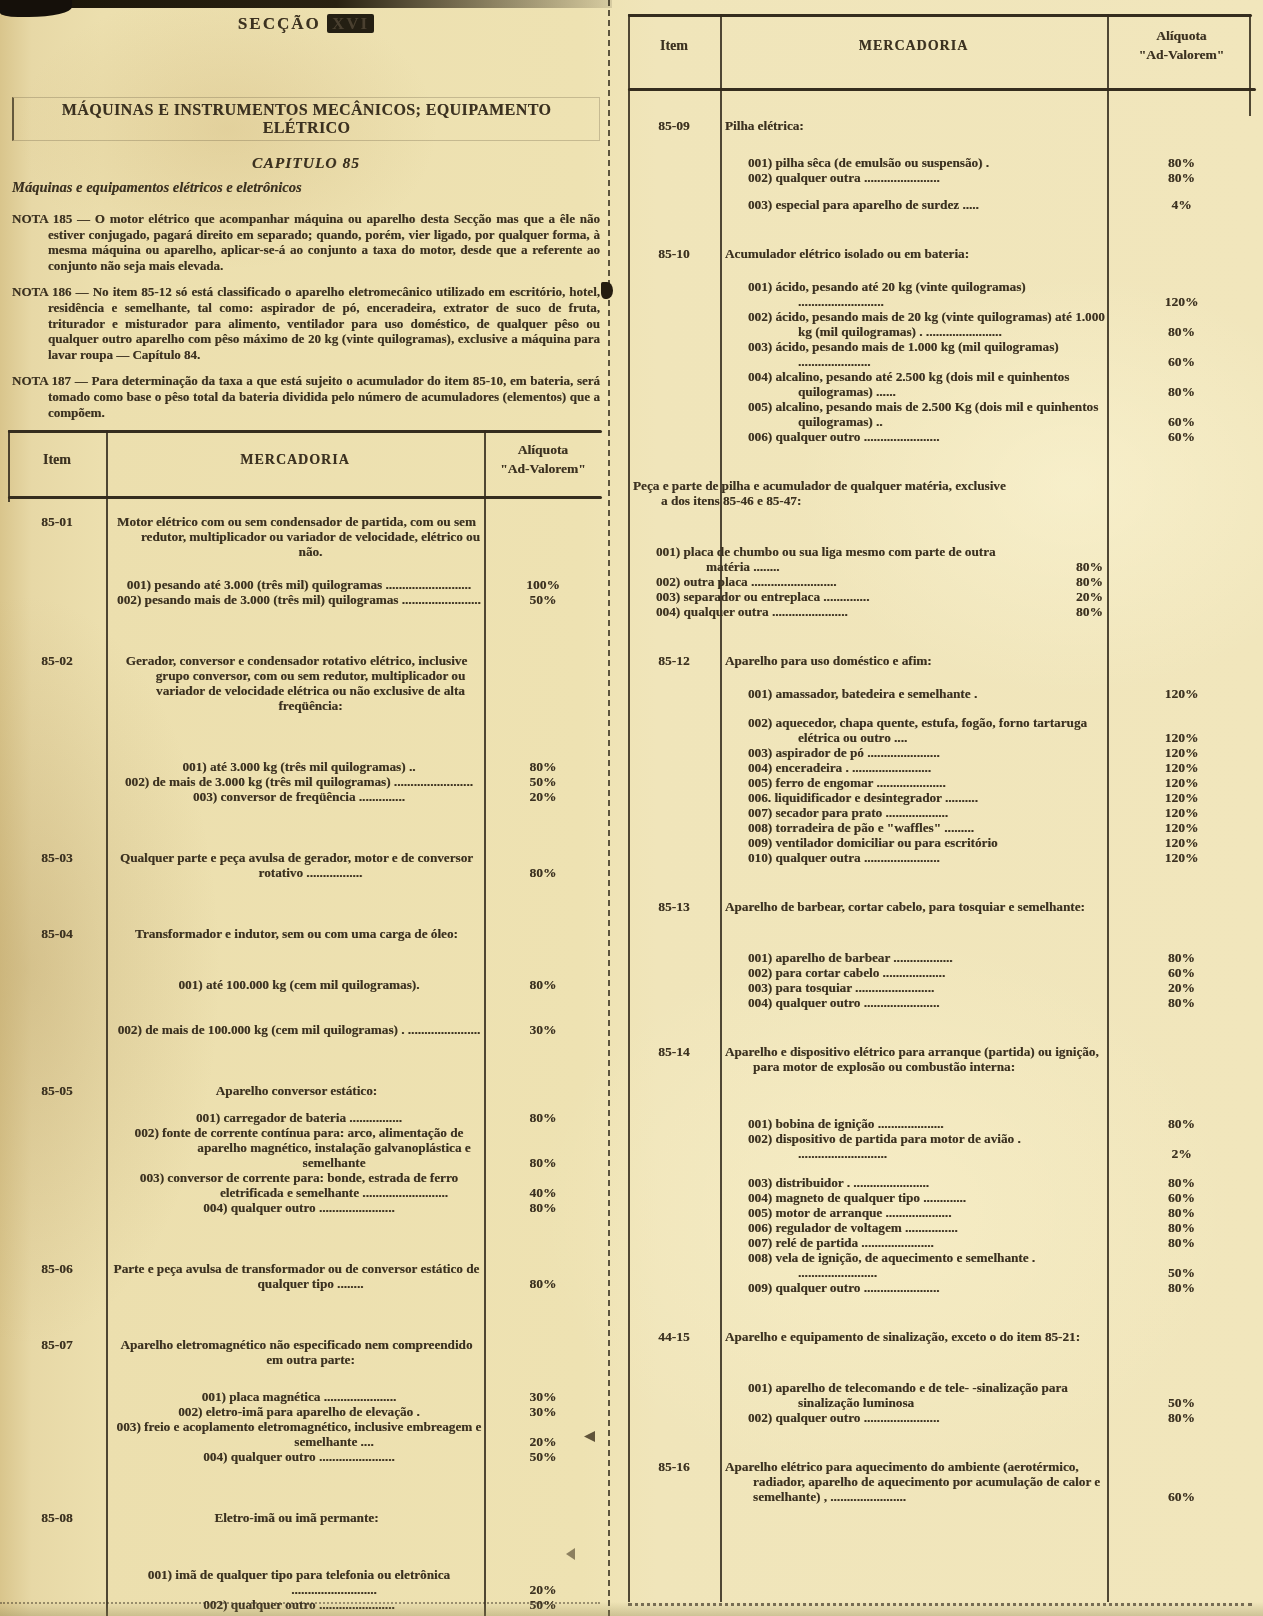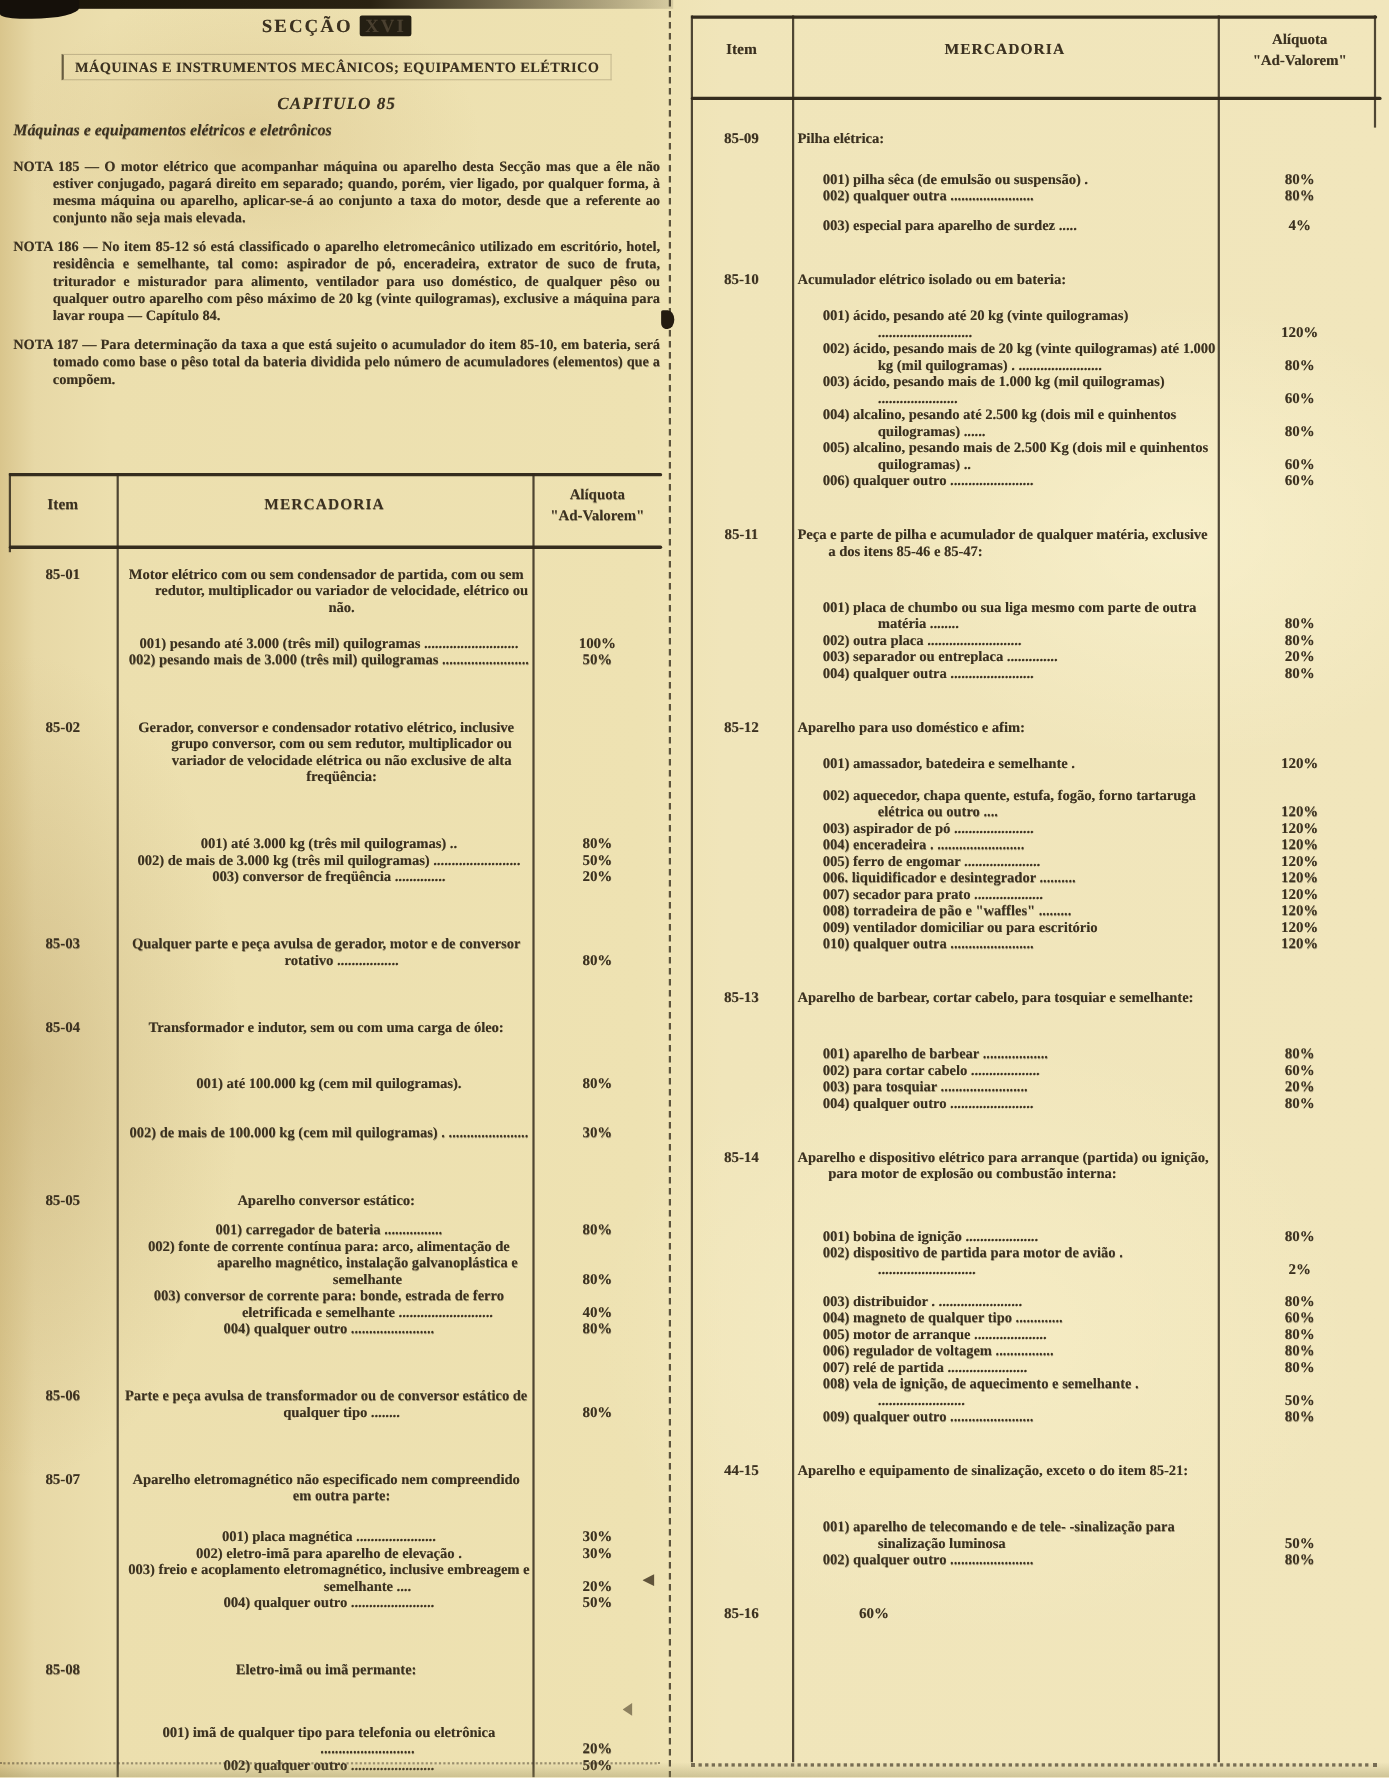--- a/index.html
+++ b/index.html
@@ -33,22 +33,22 @@
   .mark-c { position:absolute; left:566px; top:1548px; width:9px; height:12px; background:rgba(60,48,28,0.55);
     clip-path:polygon(0 50%,100% 0,100% 100%); }
   .bottom-dash-left { position:absolute; left:0; top:1602px; width:600px;
     border-top:2px dotted rgba(50,42,28,0.45); }
 
   
   .left-head { position:absolute; left:12px; top:14px; width:588px; }
   .section-title { text-align:center; font-size:17px; letter-spacing:2px; }
   .stamp { background:#241f13; color:#4a4030; padding:0 5px; border-radius:2px; }
   .section-subtitle-wrap { text-align:center; margin-top:15px; }
-  .section-subtitle { display:inline-block; font-size:13px; letter-spacing:0.4px; padding:3px 10px;
-    border:1px solid rgba(80,68,45,0.25); border-left:2px solid rgba(60,50,30,0.75); }
+  .section-subtitle { display:inline-block; font-size:16px; letter-spacing:0.4px; padding:3px 10px;
+    border:1px solid rgba(80,68,45,0.25); border-left:2px solid rgba(60,50,30,0.75);margin-top:48px; }
   .chapter-title { text-align:center; font-style:italic; font-size:15.5px; letter-spacing:1px; margin-top:13px; }
   .chapter-subtitle { text-align:left; font-style:italic; font-size:14.5px; margin-top:7px; }
   .notes { margin-top:15px; }
   .note { font-size:13px; line-height:15.6px; text-align:justify; padding-left:36px; text-indent:-36px; margin-top:11px; }
 
   
   .tframe { position:absolute; }
   .table-left  { left:8px;   top:430px; width:594px; height:1186px; }
   .table-right { left:620px; top:14px;  width:636px; height:1596px; }
   .rule { position:absolute; background:#352d1e; border-radius:2px; }
@@ -395,21 +395,20 @@
                 <div class="entry-rate">60%</div>
               </div>
               <div class="entry subitem">
                 <div class="entry-text sub-text"><span class="sub-num">006)</span> <span class="sub-body">qualquer outro .......................</span></div>
                 <div class="entry-rate">60%</div>
               </div>
             </div>
           </div>
         </div>
         <div class="item-row">
-          <div class="col-code">85-11</div>
           <div class="col-stack">
             <div class="entry head-entry">
               <div class="entry-text merc-head">Peça e parte de pilha e acumulador de qualquer matéria, exclusive a dos itens 85-46 e 85-47:</div>
               <div class="entry-rate"></div>
             </div>
             <div class="subitems">
               <div class="entry subitem">
                 <div class="entry-text sub-text"><span class="sub-num">001)</span> <span class="sub-body">placa de chumbo ou sua liga mesmo com parte de outra matéria ........</span></div>
                 <div class="entry-rate">80%</div>
               </div>
@@ -569,20 +568,21 @@
                 <div class="entry-text sub-text"><span class="sub-num">002)</span> <span class="sub-body">qualquer outro .......................</span></div>
                 <div class="entry-rate">80%</div>
               </div>
             </div>
           </div>
         </div>
         <div class="item-row">
           <div class="col-code">85-16</div>
           <div class="col-stack">
             <div class="entry head-entry">
+              <div class="entry-text merc-head">Aparelho elétrico para aquecimento do ambiente (aerotérmico, radiador, aparelho de aquecimento por acumulação de calor e semelhante) , .......................</div>
               <div class="entry-rate">60%</div>
             </div>
           </div>
         </div>
       </div>
   </div>
 
 </div>
 
 </body></html>

